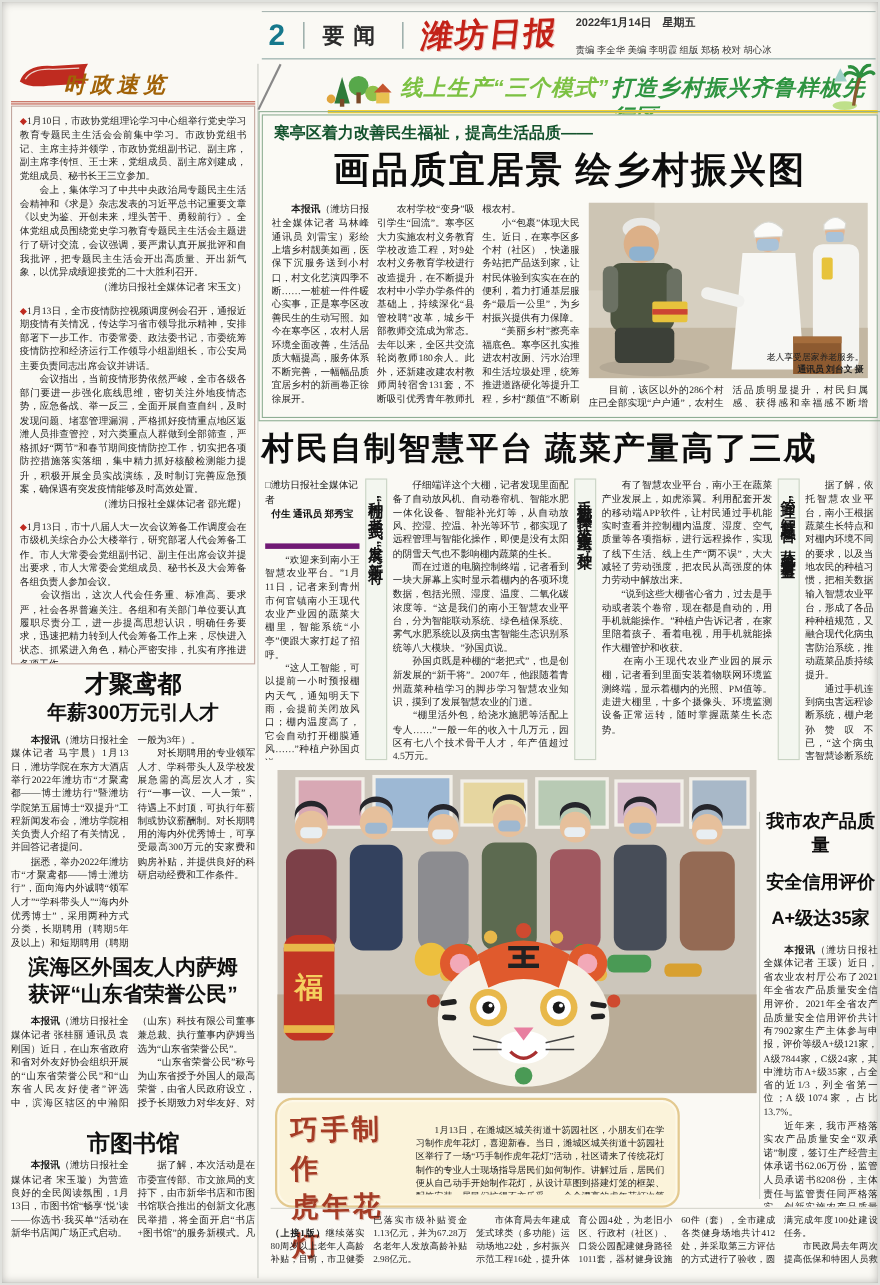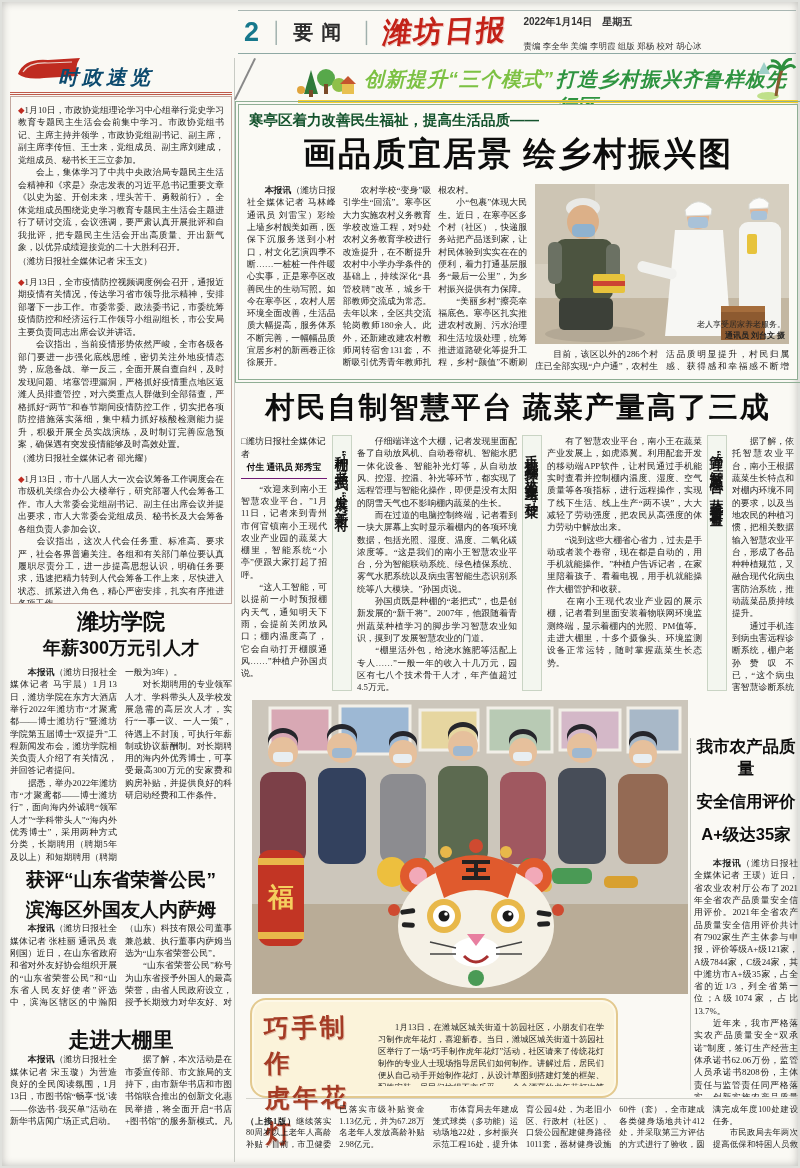--- a/index.html
+++ b/index.html
@@ -28,27 +28,27 @@
   .banner .t1{position:absolute;left:126px;top:8px;font-size:20px;font-weight:bold;font-style:italic;
               color:#7cc143;letter-spacing:1px;font-family:"Liberation Sans",sans-serif;}
   .banner .t2{position:absolute;left:318px;top:8px;font-size:20px;font-weight:bold;font-style:italic;
               color:#2e9440;letter-spacing:1px;font-family:"Liberation Sans",sans-serif;}
   .banner .gold{position:absolute;left:60px;bottom:-3px;width:500px;height:3px;background:#f2d12e;}
 
   .vrule{width:1px;background:#c8cbc4;}
 
   
   .pol-title{position:absolute;left:48px;top:6px;font-size:20px;font-weight:bold;font-style:italic;
-             color:#0c4a6e;letter-spacing:4px;font-family:"Liberation Sans",sans-serif;}
+             color:#a16207;letter-spacing:4px;font-family:"Liberation Sans",sans-serif;}
   .pol-head{left:10px;top:58px;width:222px;height:34px;border-bottom:3px double #bf5a4a;}
   .pol-box{left:10px;top:96px;width:222px;height:508px;border:1px solid #c2a79e;box-sizing:border-box;
            padding:7px 7px;overflow:hidden;}
   .btxt{font-size:8.8px;line-height:1.42;text-align:justify;color:#1d1d1d;white-space:pre-line;}
   .diamond{color:#bf2b20;font-size:8.5px;}
-  .credit{font-size:8.8px;color:#1d1d1d;text-align:left;margin:2px 0 8px 0;}
+  .credit{font-size:8.8px;color:#1d1d1d;text-align:right;margin:2px 0 8px 0;}
 
   
   .body{font-size:8.8px;line-height:1.4;text-align:justify;color:#1d1d1d;white-space:pre-line;
         overflow:hidden;column-fill:auto;}
   .leadb{font-weight:bold;}
 
   
   .hl2{text-align:center;font-weight:bold;color:#101010;font-family:"Liberation Sans",sans-serif;line-height:1.3;}
 
   
@@ -57,24 +57,24 @@
   .kicker{font-size:14.5px;font-weight:bold;color:#14532d;margin:0 0 2px 2px;}
   .bighl{font-size:33px;font-weight:bold;text-align:center;letter-spacing:2px;color:#0d0d0d;margin:2px 0 7px 0;}
   .mainrow{display:flex;gap:8px;height:192px;justify-content:center;}
   .maincols{width:290px;column-count:3;column-gap:7px;}
   .photo1wrap{position:relative;width:254px;height:160px;overflow:hidden;}
   .photo1cap{position:absolute;right:4px;bottom:3px;text-align:right;font-size:8px;line-height:1.4;color:#222;}
   .subcols{width:254px;height:26px;column-count:2;column-gap:8px;margin-top:4px;}
 
   
   .smart{left:238px;top:388px;width:560px;height:306px;}
-  .smart-hl{font-size:29px;font-weight:bold;text-align:center;letter-spacing:2px;color:#0d0d0d;}
+  .smart-hl{font-size:29px;font-weight:bold;text-align:left;letter-spacing:2px;color:#0d0d0d;}
   .smartrow{display:flex;gap:5px;margin-top:7px;height:256px;padding:0 3px;}
   .scol{overflow:hidden;}
-  .byline{font-size:8.8px;line-height:1.5;border-bottom:1px solid #701a75;padding-bottom:3px;margin-bottom:4px;color:#111;}
+  .byline{font-size:8.8px;line-height:1.5;border-bottom:5px solid #701a75;padding-bottom:19px;margin-bottom:4px;color:#111;}
   .vstrip{width:20px;background:#f3f6ef;border:1px solid #c9d4c4;writing-mode:vertical-rl;
           font-size:13.5px;font-weight:bold;color:#141414;letter-spacing:3px;padding:8px 1px;box-sizing:border-box;
           font-family:"Liberation Sans",sans-serif;}
 
   
   .photo2wrap{left:252px;top:700px;width:436px;height:294px;overflow:hidden;}
   .cream{left:250px;top:998px;width:368px;height:100px;background:#fbf3da;border:2px solid #e3c98f;
          border-radius:16px;box-sizing:border-box;display:flex;gap:10px;padding:10px 12px;
          box-shadow:0 0 0 2px #fdf8e8 inset;}
   .cal{width:104px;font-size:25px;font-weight:bold;color:#a43b25;line-height:1.4;transform:rotate(-1deg);
@@ -116,21 +116,21 @@
     <svg class="abs" style="left:56px;top:4px;" width="64" height="36" viewBox="0 0 64 36">
       <path d="M10,32 L17,8 L24,32 z" fill="#2f7a3a"></path>
       <rect x="15" y="28" width="4" height="7" fill="#7a4a28"></rect>
       <circle cx="32" cy="16" r="9" fill="#57a84a"></circle>
       <rect x="30" y="22" width="4" height="10" fill="#7a4a28"></rect>
       <circle cx="45" cy="23" r="7" fill="#8fc04a"></circle>
       <rect x="48" y="22" width="12" height="10" fill="#e8c050"></rect>
       <path d="M46,22 L54,14 L62,22 z" fill="#c5552e"></path>
       <circle cx="7" cy="28" r="4" fill="#e0a43c"></circle>
     </svg>
-    <span class="t1">创新提升“三个模式”</span>
+    <span class="t1">线上生产“三个模式”</span>
     <span class="t2">打造乡村振兴齐鲁样板先行区</span>
     <svg class="abs" style="right:2px;top:0px;" width="40" height="42" viewBox="0 0 40 42">
       <ellipse cx="12" cy="38" rx="11" ry="4" fill="#bfe08a"></ellipse>
       <path d="M20,38 q2,-16 6,-26" stroke="#8a5a30" stroke-width="3" fill="none"></path>
       <path d="M26,12 q10,-8 13,-2 M26,12 q-12,-8 -15,0 M26,12 q2,-11 10,-11 M26,12 q-4,-11 -11,-9" stroke="#2e8f3f" stroke-width="3" fill="none"></path>
       <path d="M2,16 L8,4 L14,16 z" fill="#9fd0c8"></path>
     </svg>
     <div class="gold"></div>
   </div>
 
@@ -147,36 +147,36 @@
     <div class="credit">（潍坊日报社全媒体记者 宋玉文）</div>
     <div class="btxt"><span class="diamond">◆</span><span>1月13日，全市疫情防控视频调度例会召开，通报近期疫情有关情况，传达学习省市领导批示精神，安排部署下一步工作。市委常委、政法委书记，市委统筹疫情防控和经济运行工作领导小组副组长，市公安局主要负责同志出席会议并讲话。
 　　会议指出，当前疫情形势依然严峻，全市各级各部门要进一步强化底线思维，密切关注外地疫情态势，应急备战、举一反三，全面开展自查自纠，及时发现问题、堵塞管理漏洞，严格抓好疫情重点地区返潍人员排查管控，对六类重点人群做到全部筛查，严格抓好“两节”和春节期间疫情防控工作，切实把各项防控措施落实落细，集中精力抓好核酸检测能力提升，积极开展全员实战演练，及时制订完善应急预案，确保遇有突发疫情能够及时高效处置。</span></div>
     <div class="credit">（潍坊日报社全媒体记者 邵光耀）</div>
     <div class="btxt"><span class="diamond">◆</span><span>1月13日，市十八届人大一次会议筹备工作调度会在市级机关综合办公大楼举行，研究部署人代会筹备工作。市人大常委会党组副书记、副主任出席会议并提出要求，市人大常委会党组成员、秘书长及大会筹备各组负责人参加会议。
 　　会议指出，这次人代会任务重、标准高、要求严，社会各界普遍关注。各组和有关部门单位要认真履职尽责分工，进一步提高思想认识，明确任务要求，迅速把精力转到人代会筹备工作上来，尽快进入状态、抓紧进入角色，精心严密安排，扎实有序推进各项工作。</span></div>
 
   </div>
 
   <div class="abs" style="left:10px;top:608px;width:222px;">
-    <div class="hl2" style="font-size:22px;">潍坊学院</div>
+    <div class="hl2" style="font-size:22px;">才聚鸢都</div>
     <div class="hl2" style="font-size:18px;margin-bottom:6px;">年薪300万元引人才</div>
     <div class="body" style="height:198px;column-count:2;column-gap:8px;"><span class="leadb">　　本报讯</span><span>（潍坊日报社全媒体记者 马宇晨）1月13日，潍坊学院在东方大酒店举行2022年潍坊市“才聚鸢都——博士潍坊行”暨潍坊学院第五届博士“双提升”工程新闻发布会，潍坊学院相关负责人介绍了有关情况，并回答记者提问。
 　　据悉，举办2022年潍坊市“才聚鸢都——博士潍坊行”，面向海内外诚聘“领军人才”“学科带头人”“海内外优秀博士”，采用两种方式分类，长期聘用（聘期5年及以上）和短期聘用（聘期一般为3年）。
 　　对长期聘用的专业领军人才、学科带头人及学校发展急需的高层次人才，实行“一事一议、一人一策”，待遇上不封顶，可执行年薪制或协议薪酬制。对长期聘用的海内外优秀博士，可享受最高300万元的安家费和购房补贴，并提供良好的科研启动经费和工作条件。</span></div>
   </div>
 
   <div class="abs" style="left:10px;top:868px;width:222px;">
+    <div class="hl2" style="font-size:19px;">滨海区外国友人内萨姆</div>
     <div class="hl2" style="font-size:19px;margin-bottom:5px;">获评“山东省荣誉公民”</div>
-    <div class="hl2" style="font-size:19px;">滨海区外国友人内萨姆</div>
     <div class="body" style="height:96px;column-count:2;column-gap:8px;"><span class="leadb">　　本报讯</span><span>（潍坊日报社全媒体记者 张桂丽 通讯员 袁刚国）近日，在山东省政府和省对外友好协会组织开展的“山东省荣誉公民”和“山东省人民友好使者”评选中，滨海区辖区的中瀚阳（山东）科技有限公司董事兼总裁、执行董事内萨姆当选为“山东省荣誉公民”。
 　　“山东省荣誉公民”称号为山东省授予外国人的最高荣誉，由省人民政府设立，授予长期致力对华友好、对山东省经济社会发展和对外交流合作作出突出贡献的外国友人。自1994年首次颁发以来，山东省已为119位外籍友人授予了“山东省荣誉公民”称号。据悉，内萨姆是迄今潍坊市唯一获评此称号的外国友人。内萨姆来自巴林王国，2005年被评为“山东省友好使者”，2018年被评为“潍坊市荣誉市民”。</span></div>
   </div>
 
   <div class="abs" style="left:10px;top:1026px;width:222px;">
-    <div class="hl2" style="font-size:21px;">走进大棚里</div>
+    <div class="hl2" style="font-size:21px;">市图书馆</div>
     <div class="body" style="height:76px;column-count:2;column-gap:8px;"><span class="leadb">　　本报讯</span><span>（潍坊日报社全媒体记者 宋玉璇）为营造良好的全民阅读氛围，1月13日，市图书馆“畅享‘悦’读——你选书·我买单”活动在新华书店闻广场正式启动。
 　　据了解，本次活动是在市委宣传部、市文旅局的支持下，由市新华书店和市图书馆联合推出的创新文化惠民举措，将全面开启“书店+图书馆”的服务新模式。凡持有潍坊市图书馆读者证、办理信用借阅的读者，均可到潍坊市新华书店市区所属三家门店（鸢城店、新闻广场店、高新店）挑选自己心仪的图书，只要所挑选的图书符合活动的相关规定，即可当场办理借阅手续。每位读者每月选书不超过4册。</span></div>
   </div>
 
   <div class="abs mainbox">
     <div class="kicker sans">寒亭区着力改善民生福祉，提高生活品质——</div>
     <div class="bighl">画品质宜居景 绘乡村振兴图</div>
     <div class="mainrow">
       <div class="body maincols"><span class="leadb">　　本报讯</span><span>（潍坊日报社全媒体记者 马林峰 通讯员 刘雷宝）彩绘上墙乡村靓美如画，医保下沉服务送到小村口，村文化艺演四季不断……一桩桩一件件暖心实事，正是寒亭区改善民生的生动写照。如今在寒亭区，农村人居环境全面改善，生活品质大幅提高，服务体系不断完善，一幅幅品质宜居乡村的新画卷正徐徐展开。
 　　农村学校“变身”吸引学生“回流”。寒亭区大力实施农村义务教育学校改造工程，对9处农村义务教育学校进行改造提升，在不断提升农村中小学办学条件的基础上，持续深化“县管校聘”改革，城乡干部教师交流成为常态。去年以来，全区共交流轮岗教师180余人。此外，还新建改建农村教师周转宿舍131套，不断吸引优秀青年教师扎根农村。

